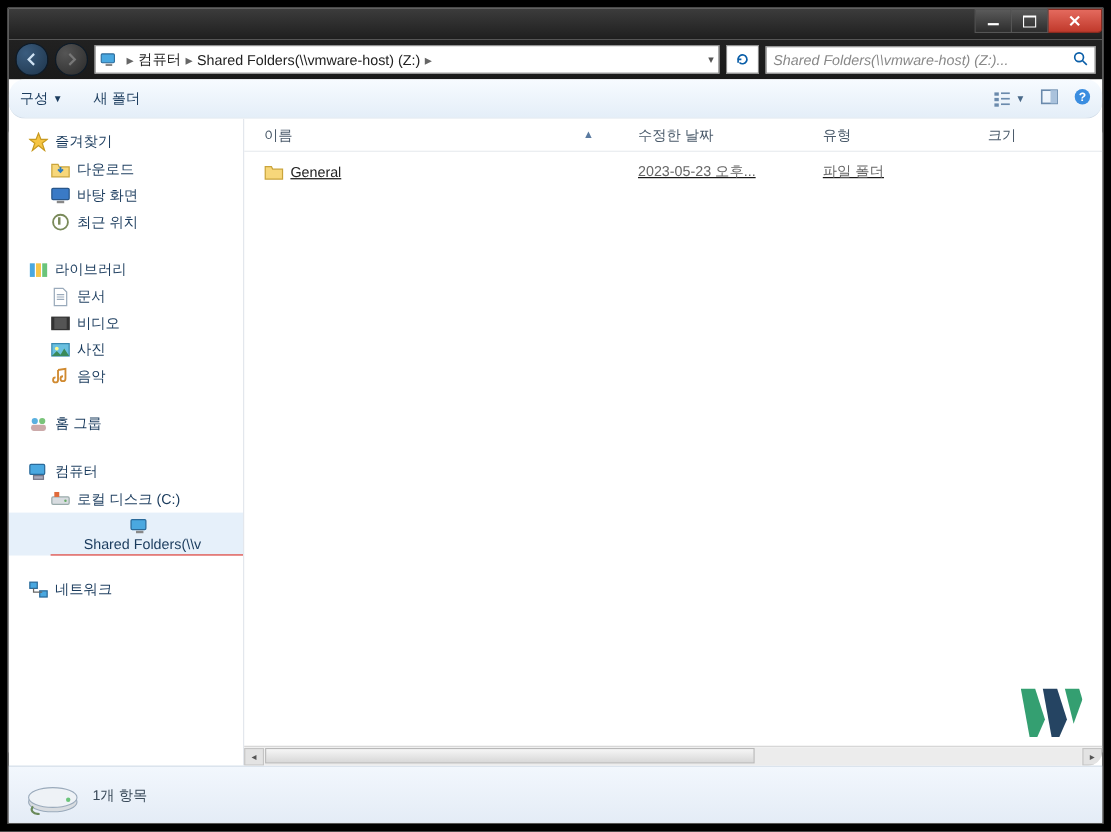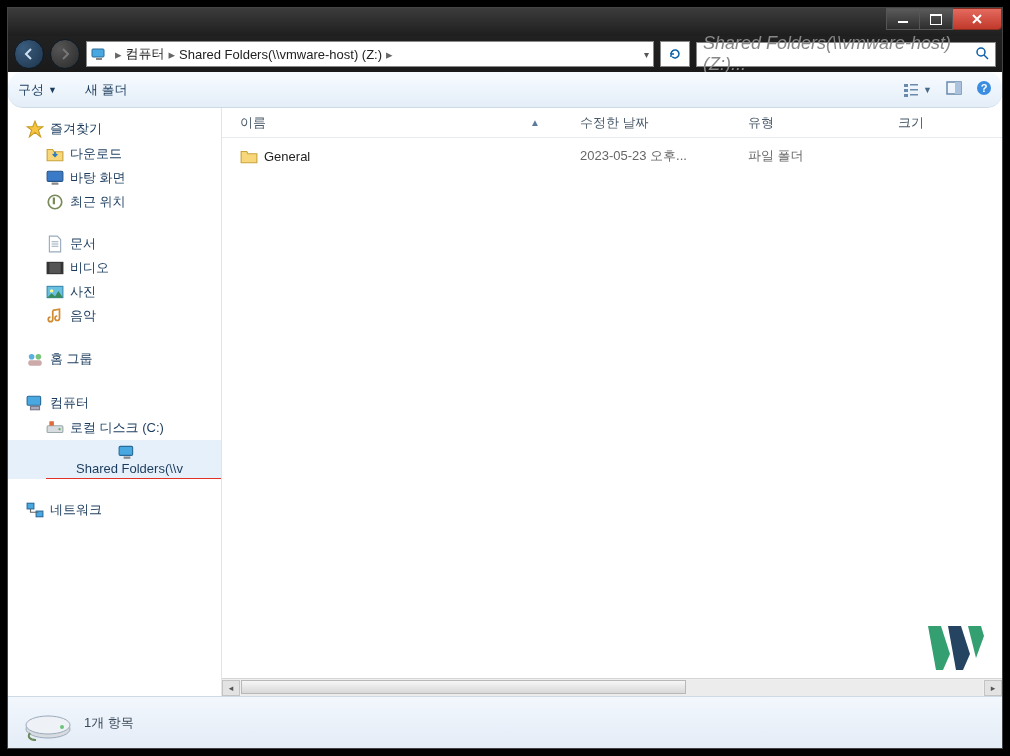--- a/index.html
+++ b/index.html
@@ -14,43 +14,43 @@
 .title-btn.max::after { content:""; width:10px; height:8px; border:1px solid #fff; border-top:2px solid #fff;}
 .title-btn.close { background:linear-gradient(to bottom,#e46a5e,#c0392b); width:50px; border-radius:0 0 4px 0; border-color:#8b2a1f;}
 .title-btn.close svg { width:12px; height:12px; }
 .addrbar { height: 36px; background: linear-gradient(to bottom, #212121, #1a1a1a); display:flex; align-items:center; padding: 0 6px; gap:6px; }
 .navbtn { width:30px; height:30px; border-radius:50%; background: radial-gradient(circle at 30% 30%, #3a5c7e, #1e344a); border:1px solid #0c1a28; display:flex; align-items:center; justify-content:center; color:#cfe2f3; }
 .navbtn.fwd { background: radial-gradient(circle at 30% 30%, #555, #2a2a2a); color:#888;}
 .breadcrumb { flex:1; height:26px; background:#fff; border:1px solid #888; display:flex; align-items:center; padding:0 4px; font-size:13px; color:#222;}
 .breadcrumb .sep { margin:0 4px; color:#666;}
 .bc-icon { width:16px; height:16px; margin-right:4px; display:inline-flex;}
 .refreshbox { width:30px; height:26px; background:#fff; border:1px solid #888; display:flex; align-items:center; justify-content:center; color:#0a5ea8;}
-.searchbox { width:300px; height:25px; background:#fff; border:1px solid #888; display:flex; align-items:center; padding:0 6px; font-size:18px; color:#888; font-style:italic;}
+.searchbox { width:300px; height:25px; background:#fff; border:1px solid #888; display:flex; align-items:center; padding:0 6px; font-size:13px; color:#888; font-style:italic;}
 .searchbox .mag { margin-left:auto; color:#0a5ea8; font-style:normal;}
 .toolbar { height:36px; background:linear-gradient(to bottom,#f7fbff,#e4eef8); border-bottom:1px solid #cdd9e5; display:flex; align-items:center; padding:0 10px; font-size:13px; color:#1a3b5d;border-radius:15px;}
 .toolbar .tb-item { display:flex; align-items:center; margin-right:28px; cursor:default;}
 .toolbar .tb-item .dd { margin-left:4px; font-size:9px;}
 .toolbar .right { margin-left:auto; display:flex; align-items:center; gap:14px; color:#4a6a8a;}
 .toolbar .right svg { width:16px; height:16px;}
-.body { flex:1; display:flex; overflow:hidden; background:#fff;}
+.body { flex:1; display:flex; overflow:hidden; background:#fff;border-radius:13px;}
 .nav { width:214px; border-right:1px solid #e0e5eb; background:#fff; padding:8px 0; font-size:13px; overflow:hidden;}
 .nav-group-title { display:flex; align-items:center; padding:4px 8px 4px 18px; color:#1a3b5d; font-weight:normal;}
 .nav-item { display:flex; align-items:center; padding:3px 8px 3px 38px; color:#1a3b5d; white-space:nowrap; overflow:hidden; position:relative;}
 .nav-item.selected { background:#e6f0fa;flex-direction:column;}
 .nav-spacer { height:18px;}
 .ico { width:18px; height:18px; flex:0 0 18px; margin-right:6px; display:inline-flex; align-items:center; justify-content:center;}
 .underline-red { position:absolute; left:38px; right:0; bottom:-2px; height:3px; background:#e03126;}
 .content { flex:1; display:flex; flex-direction:column; position:relative;}
 .cols { display:flex; height:30px; align-items:center; border-bottom:1px solid #e7eaee; font-size:13px; color:#4a5a6a; padding-left:18px;}
 .col-name { flex:0 0 340px; display:flex; align-items:center;}
 .col-date { flex:0 0 168px;}
 .col-type { flex:0 0 150px;}
 .col-size { flex:1;}
 .sort-arrow { color:#5a7aa0; font-size:10px; margin-left:auto; margin-right:40px;}
-.rows { flex:1; overflow:auto; padding-top:6px;}
+.rows { flex:1; overflow:auto; padding-top:6px;text-decoration:underline;}
 .row { display:flex; align-items:center; height:24px; padding-left:18px; font-size:13px; color:#666;}
 .row .c-name { flex:0 0 340px; display:flex; align-items:center; color:#222;}
 .row .c-date { flex:0 0 168px;}
 .row .c-type { flex:0 0 150px;}
 .hscroll { height:18px; background:#f0f0f0; border-top:1px solid #d4d4d4; display:flex; align-items:center;}
 .hscroll .arrow { width:18px; height:16px; background:#e3e3e3; border:1px solid #c4c4c4; display:flex; align-items:center; justify-content:center; font-size:9px; color:#555;}
 .hscroll .track { flex:1; height:16px; background:#ececec; position:relative; margin:0 1px;}
 .hscroll .thumb { position:absolute; left:0; top:0; height:14px; width:60%; background:linear-gradient(to bottom,#f6f6f6,#d8d8d8); border:1px solid #b8b8b8;}
 .statusbar { height:52px; background:linear-gradient(to bottom,#f2f7fd,#e4ecf6); border-top:1px solid #cdd9e5; display:flex; align-items:center; padding:0 16px; font-size:13px; color:#3a4a5a;}
 .statusbar .drive-ic { width:48px; height:36px; margin-right:12px;}
@@ -183,20 +183,30 @@
           <span class="ico">
               <svg viewBox="0 0 16 16">
                 <circle cx="8" cy="8" r="6" fill="none" stroke="#7a8a5a" stroke-width="1.5"></circle>
                 <rect x="6" y="4" width="2" height="6" fill="#7a8a5a"></rect>
               </svg>
             </span>
           <span>최근 위치</span>
         </div>
 
         <div class="nav-spacer"></div>
+        <div class="nav-group-title">
+          <span class="ico">
+              <svg viewBox="0 0 16 16">
+                <rect x="1" y="3" width="4" height="11" fill="#4aa8e0"></rect>
+                <rect x="6" y="3" width="4" height="11" fill="#f7c64a"></rect>
+                <rect x="11" y="3" width="4" height="11" fill="#6ac47a"></rect>
+              </svg>
+            </span>
+          <span>라이브러리</span>
+        </div>
         <div class="nav-item">
           <span class="ico">
               <svg viewBox="0 0 16 16">
                 <path d="M3 1h7l3 3v11H3z" fill="#fff" stroke="#9aaabb"></path>
                 <path d="M5 6h6M5 8h6M5 10h6" stroke="#9aaabb"></path>
               </svg>
             </span>
           <span>문서</span>
         </div>
         <div class="nav-item">

